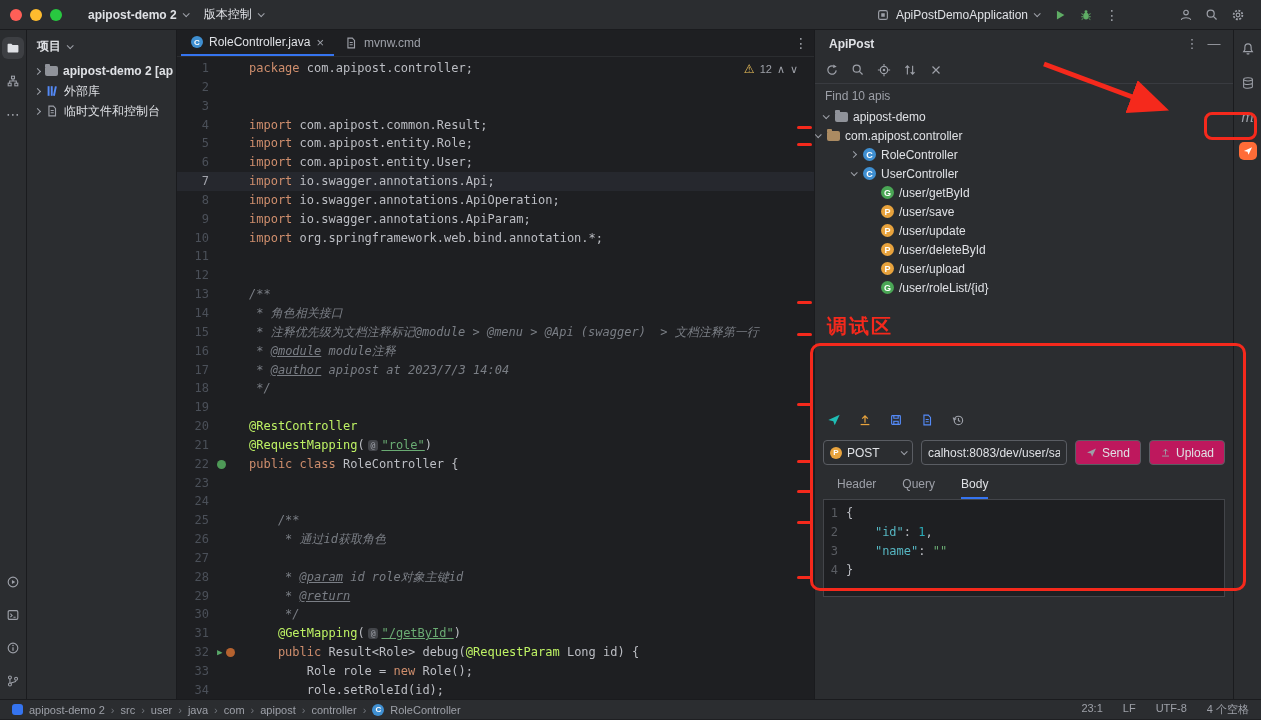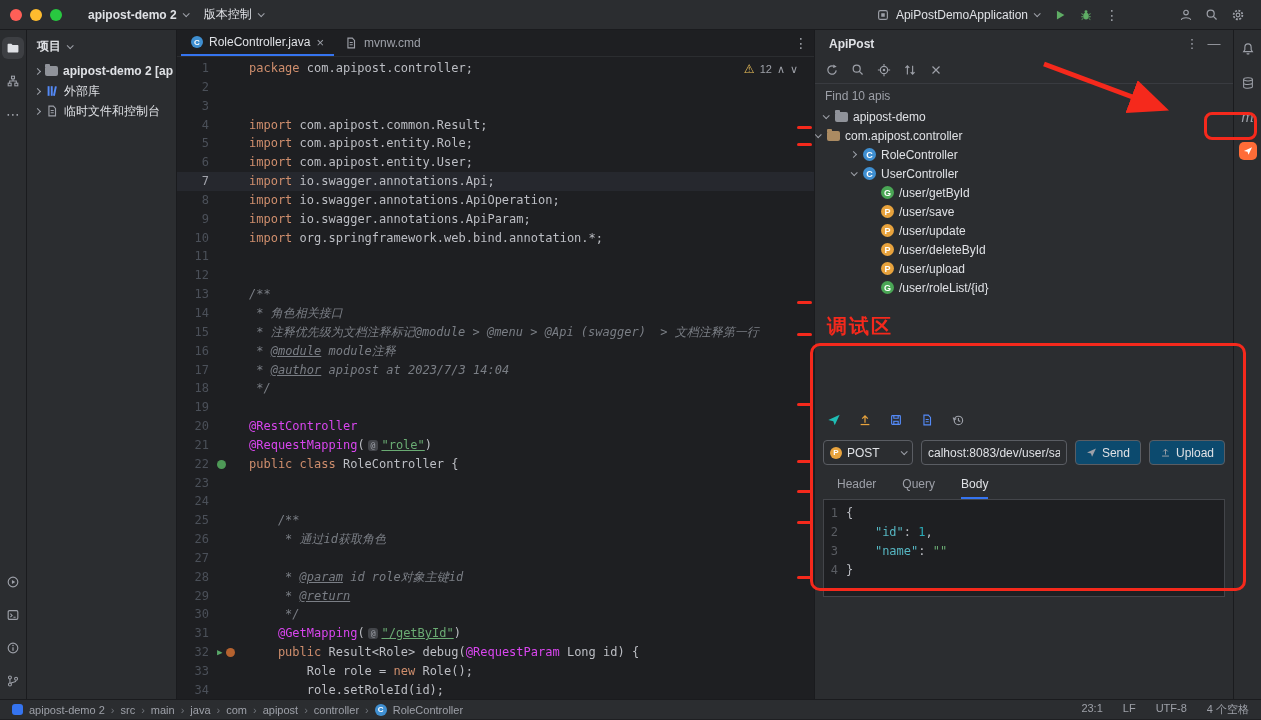--- a/index.html
+++ b/index.html
@@ -53,21 +53,21 @@
   .b-class{background:#3f8fd1;} .b-get{background:#4aa655;} .b-post{background:#e8a33d;}
   .bsm{ width:12px; height:12px; font-size:8px; }
 
   .editor { flex:1; overflow:hidden; font-family:"DejaVu Sans Mono",monospace; font-size:12px; padding-top:2px; }
   .cl { display:flex; height:18.85px; line-height:18.85px; white-space:pre; }
   .cl.hl { background:#26282e; }
   .ln { width:32px; text-align:right; color:#4b5059; flex:none; }
   .cl.hl .ln { color:#a1a3ab; }
   .lg { width:40px; flex:none; display:flex; align-items:center; gap:4px; padding-left:8px; }
   .lt { flex:1; overflow:hidden; }
-  .x-k{color:#cf8e6d;margin-top:14px;} .x-p{color:#bcbec4;} .x-a{color:#d946ef;}
+  .x-k{color:#cf8e6d;margin-top:14px;} .x-p{color:#bcbec4;} .x-a{color:#bef264;}
   .x-c{color:#7a7e85; font-style:italic;} .x-ct{color:#7a7e85; font-style:italic; text-decoration:underline;} .x-su{color:#6aab73; text-decoration:underline;}
   .x-inlay{ display:inline-block; background:#43454a; color:#9da0a8; border-radius:3px; font-size:8px; line-height:11px; padding:0 3px; margin:0 3px; vertical-align:1px; }
   .x-key{color:#56b6c2;} .x-num{color:#2aacb8;} .x-str{color:#6aab73;}
   .gdot{ width:9px; height:9px; border-radius:50%; background:#4e9a57; }
   .grun{ color:#59a869; font-size:9px; }
   .gapi{ width:9px; height:9px; border-radius:50%; background:#b5622f; }
   .inspect { position:absolute; top:32px; right:16px; display:flex; align-items:center; gap:5px; color:#9da0a8; font-size:11px; }
   .warn-tri { color:#f2c55c; font-size:12px; }
 
   
@@ -85,21 +85,21 @@
   .tlabel { color:#dfe1e5; }
   .tdesc { color:#fef9c3;margin-top:43px; }
 
   .debug-label-abs { position:absolute; left:827px; top:315px; font-size:20px; line-height:22px; font-weight:700; color:#f5291c; letter-spacing:2px; z-index:40; }
 
   .debug-box { margin-top:70px; padding:42px 8px 0 8px; }
   .dicons { display:flex; align-items:center; gap:17px; padding-left:4px; height:22px; }
   .req-row { display:flex; align-items:center; gap:8px; margin-top:9px; }
   .method-select { width:90px; height:25px; background:#2b2d30; border:1px solid #5a5d63; border-radius:4px; display:flex; align-items:center; gap:5px; padding:0 6px; }
   .url-input { flex:1; min-width:0; height:25px; background:#2b2d30; border:1px solid #5a5d63; border-radius:4px; color:#dfe1e5; font-size:12px; padding:0 6px; font-family:"Liberation Sans",sans-serif; }
-  .btn { height:25px; background:#0c4a6e; border:1px solid #5a5d63; border-radius:4px; color:#dfe1e5; display:flex; align-items:center; gap:5px; padding:0 10px; font-size:12px; }
+  .btn { height:25px; background:#be185d; border:1px solid #5a5d63; border-radius:4px; color:#dfe1e5; display:flex; align-items:center; gap:5px; padding:0 10px; font-size:12px; }
   .req-tabs { display:flex; gap:26px; padding:12px 0 0 14px; }
   .rtab { color:#9da0a8; padding-bottom:6px; }
   .rtab.active { color:#dfe1e5; border-bottom:2px solid #3574f0; }
   .body-editor { margin-top:0px; border:1px solid #43454a; background:#1e1f22; height:98px; font-family:"DejaVu Sans Mono",monospace; font-size:12px; padding-top:4px; }
   .jl { display:flex; height:19px; line-height:19px; white-space:pre; }
   .jn { width:22px; text-align:right; color:#5a5d63; padding-right:8px; flex:none; }
   .jt { color:#bcbec4; }
 
   
   .right-strip { width:28px; background:#2b2d30; border-left:1px solid #1a1b1e; display:flex; flex-direction:column; align-items:center; padding-top:8px; gap:12px; }
@@ -570,21 +570,21 @@
     </div>
   </div>
 
   <div class="statusbar">
     <div class="crumbs">
         <span class="proj-sq"></span>
         <span class="bitem">apipost-demo 2</span>
         <span class="bsep">›</span>
         <span class="bitem">src</span>
         <span class="bsep">›</span>
-        <span class="bitem">main</span>
+        <span class="bitem">user</span>
         <span class="bsep">›</span>
         <span class="bitem">java</span>
         <span class="bsep">›</span>
         <span class="bitem">com</span>
         <span class="bsep">›</span>
         <span class="bitem">apipost</span>
         <span class="bsep">›</span>
         <span class="bitem">controller</span>
         <span class="bsep">›</span>
         <span class="badge b-class bsm">C</span>

